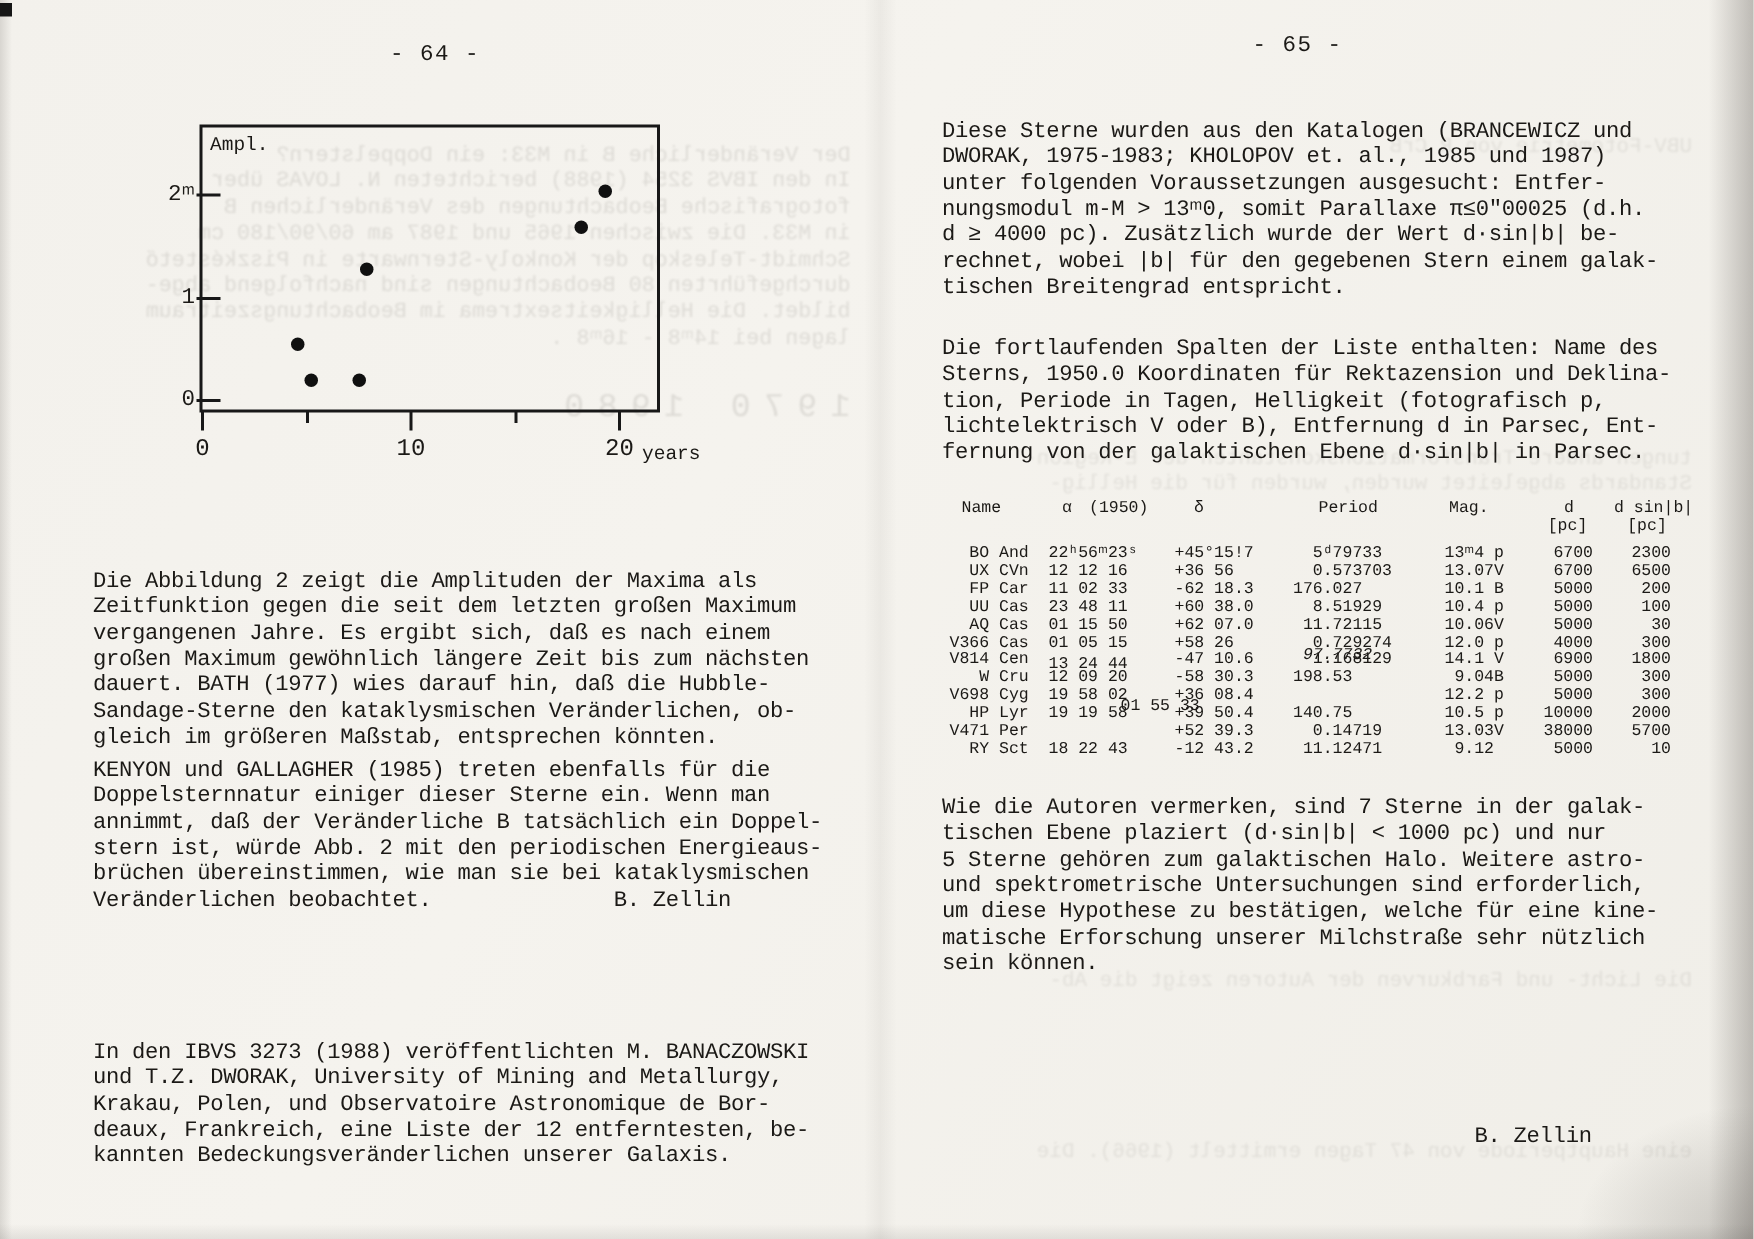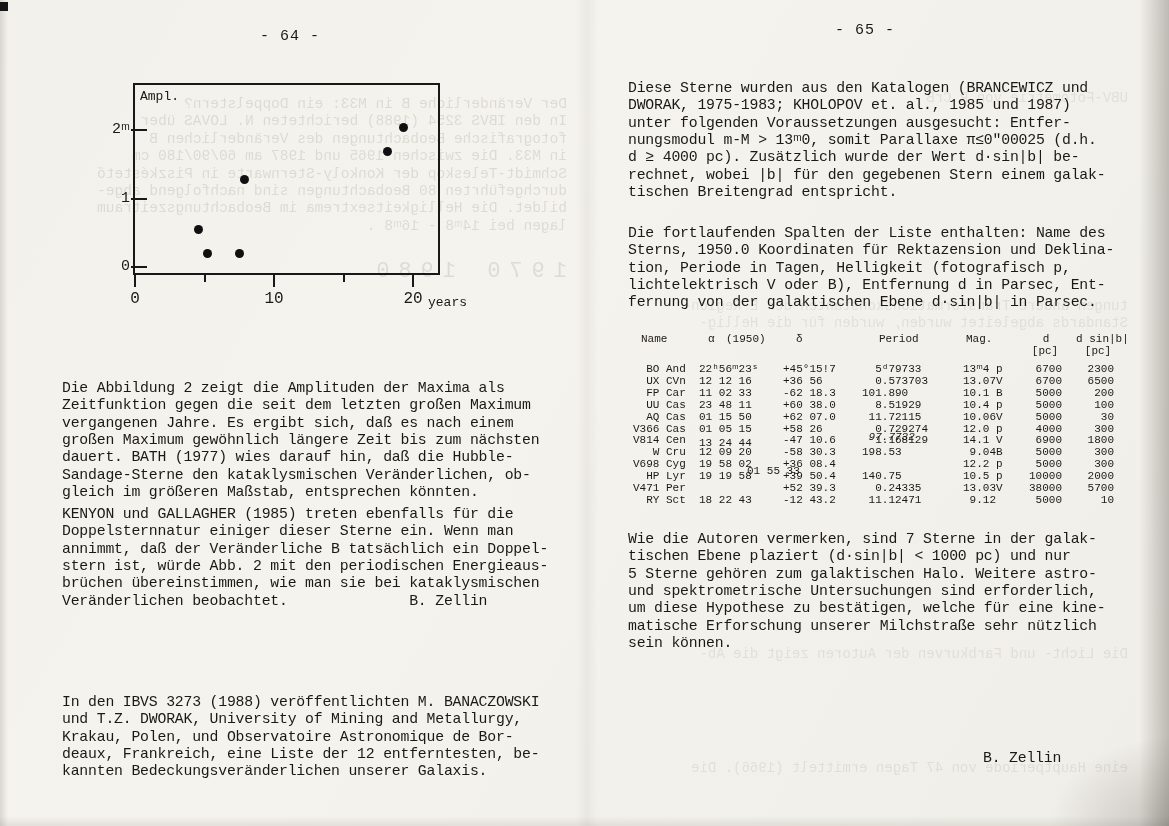--- a/index.html
+++ b/index.html
@@ -181,21 +181,21 @@
           <span class="c-dec" style="top: 375.9px;">+36 56</span>
           <span class="c-period" style="top: 375.9px;">  0.573703</span>
           <span class="c-mag" style="top: 375.9px;">13.07V</span>
           <span class="c-d" style="top: 375.9px;">6700</span>
           <span class="c-dsinb" style="top: 375.9px;">6500</span>
         </div>
         <div class="trow">
           <span class="c-name" style="top: 387.8px;">  FP Car</span>
           <span class="c-ra" style="top: 387.8px;">11 02 33</span>
           <span class="c-dec" style="top: 387.8px;">-62 18.3</span>
-          <span class="c-period" style="top: 387.8px;">101.890</span>
+          <span class="c-period" style="top: 387.8px;">176.027</span>
           <span class="c-mag" style="top: 387.8px;">10.1 B</span>
           <span class="c-d" style="top: 387.8px;">5000</span>
           <span class="c-dsinb" style="top: 387.8px;">200</span>
         </div>
         <div class="trow">
           <span class="c-name" style="top: 399.7px;">  UU Cas</span>
           <span class="c-ra" style="top: 399.7px;">23 48 11</span>
           <span class="c-dec" style="top: 399.7px;">+60 38.0</span>
           <span class="c-period" style="top: 399.7px;">  8.51929</span>
           <span class="c-mag" style="top: 399.7px;">10.4 p</span>
@@ -253,21 +253,21 @@
           <span class="c-dec" style="top: 471.1px;">+39 50.4</span>
           <span class="c-period" style="top: 471.1px;">140.75</span>
           <span class="c-mag" style="top: 471.1px;">10.5 p</span>
           <span class="c-d" style="top: 471.1px;">10000</span>
           <span class="c-dsinb" style="top: 471.1px;">2000</span>
         </div>
         <div class="trow">
           <span class="c-name" style="top: 483px;">V471 Per</span>
           <span class="c-ra" style="top: 466px; margin-left: 48px;">01 55 33</span>
           <span class="c-dec" style="top: 483px;">+52 39.3</span>
-          <span class="c-period" style="top: 483px;">  0.24335</span>
+          <span class="c-period" style="top: 483px;">  0.14719</span>
           <span class="c-mag" style="top: 483px;">13.03V</span>
           <span class="c-d" style="top: 483px;">38000</span>
           <span class="c-dsinb" style="top: 483px;">5700</span>
         </div>
         <div class="trow">
           <span class="c-name" style="top: 494.9px;">  RY Sct</span>
           <span class="c-ra" style="top: 494.9px;">18 22 43</span>
           <span class="c-dec" style="top: 494.9px;">-12 43.2</span>
           <span class="c-period" style="top: 494.9px;"> 11.12471</span>
           <span class="c-mag" style="top: 494.9px;"> 9.12</span>

